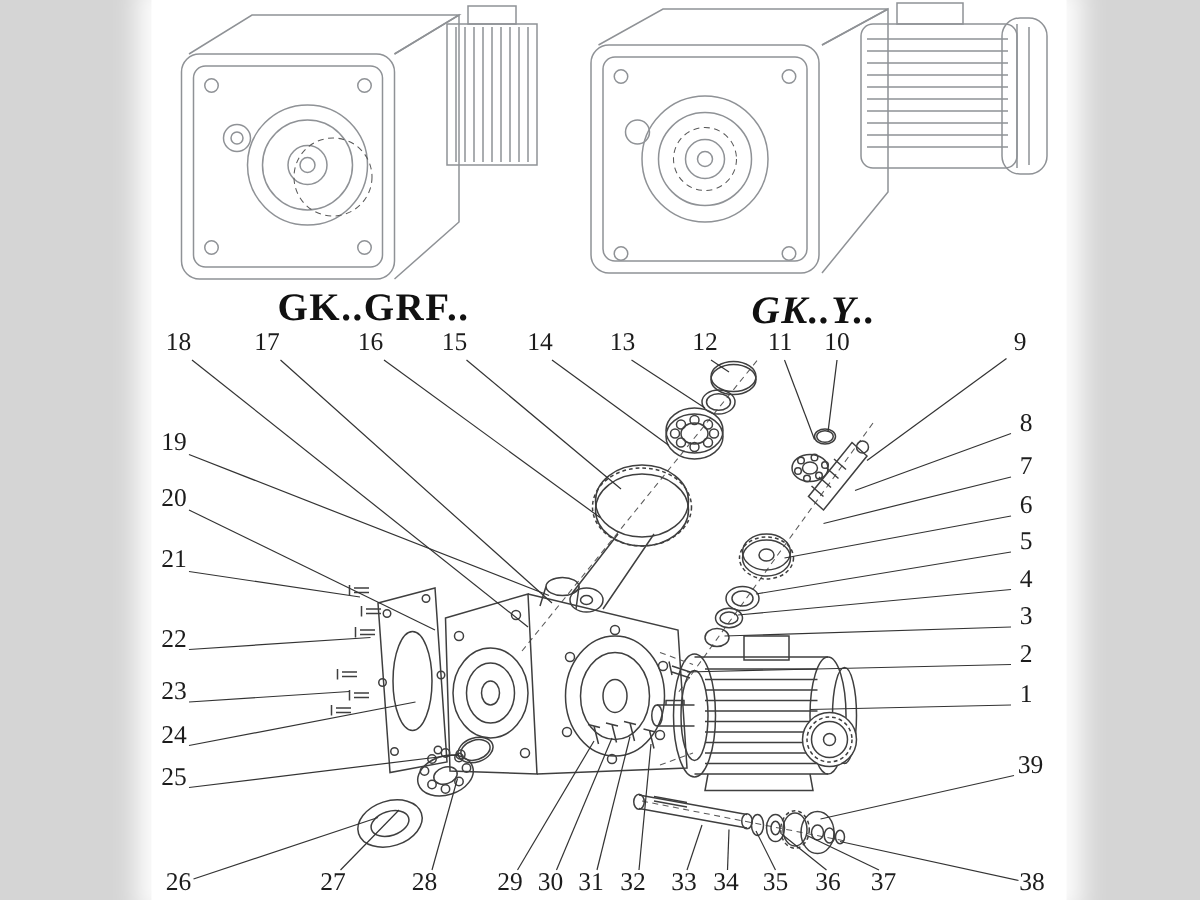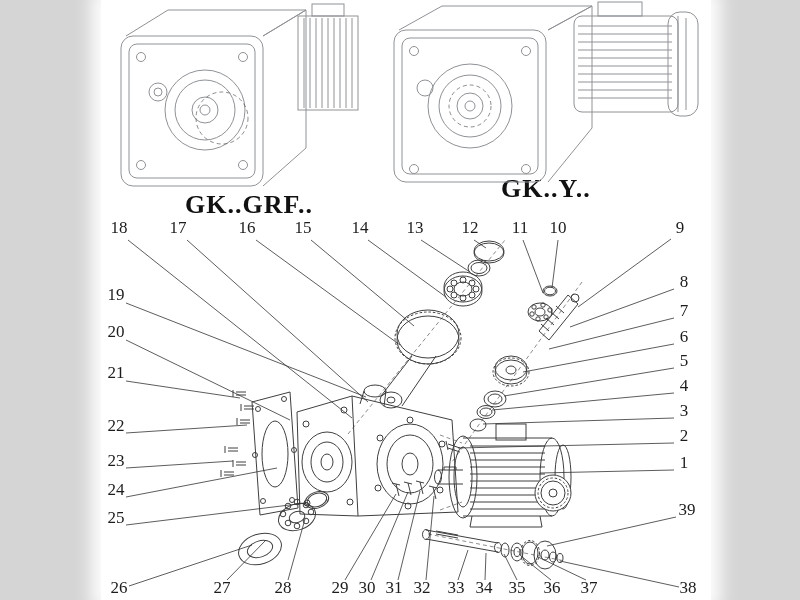--- a/index.html
+++ b/index.html
@@ -13,21 +13,21 @@
     background:#ffffff;
     box-shadow:0 0 16px 10px rgba(255,255,255,.95);
   }
   .variant-label{
     position:absolute;
     font-family:"Liberation Serif",serif;
     font-weight:bold;font-size:26px;color:#111;
     letter-spacing:1px;white-space:nowrap;
   }
   #label-grf{left:185px;top:190px;}
-  #label-y{left:501px;top:174px;}
+  #label-y{left:501px;top:192px;font-style:italic;}
   svg.art{position:absolute;left:0;top:0;}
   .faded{stroke:#8f9296;fill:none;stroke-width:1;}
   .ink{stroke:#3f3f3f;fill:none;stroke-width:1;}
   .dash{stroke-dasharray:4 3;stroke-width:.7;stroke:#5a5a5a;fill:none;}
   .teeth{stroke-dasharray:2.5 2;}
   #callout-layer line{stroke:#333;stroke-width:.8;}
   #callout-layer text{
     font-family:"Liberation Serif",serif;font-size:17px;fill:#1c1c1c;
     text-anchor:middle;
   }

